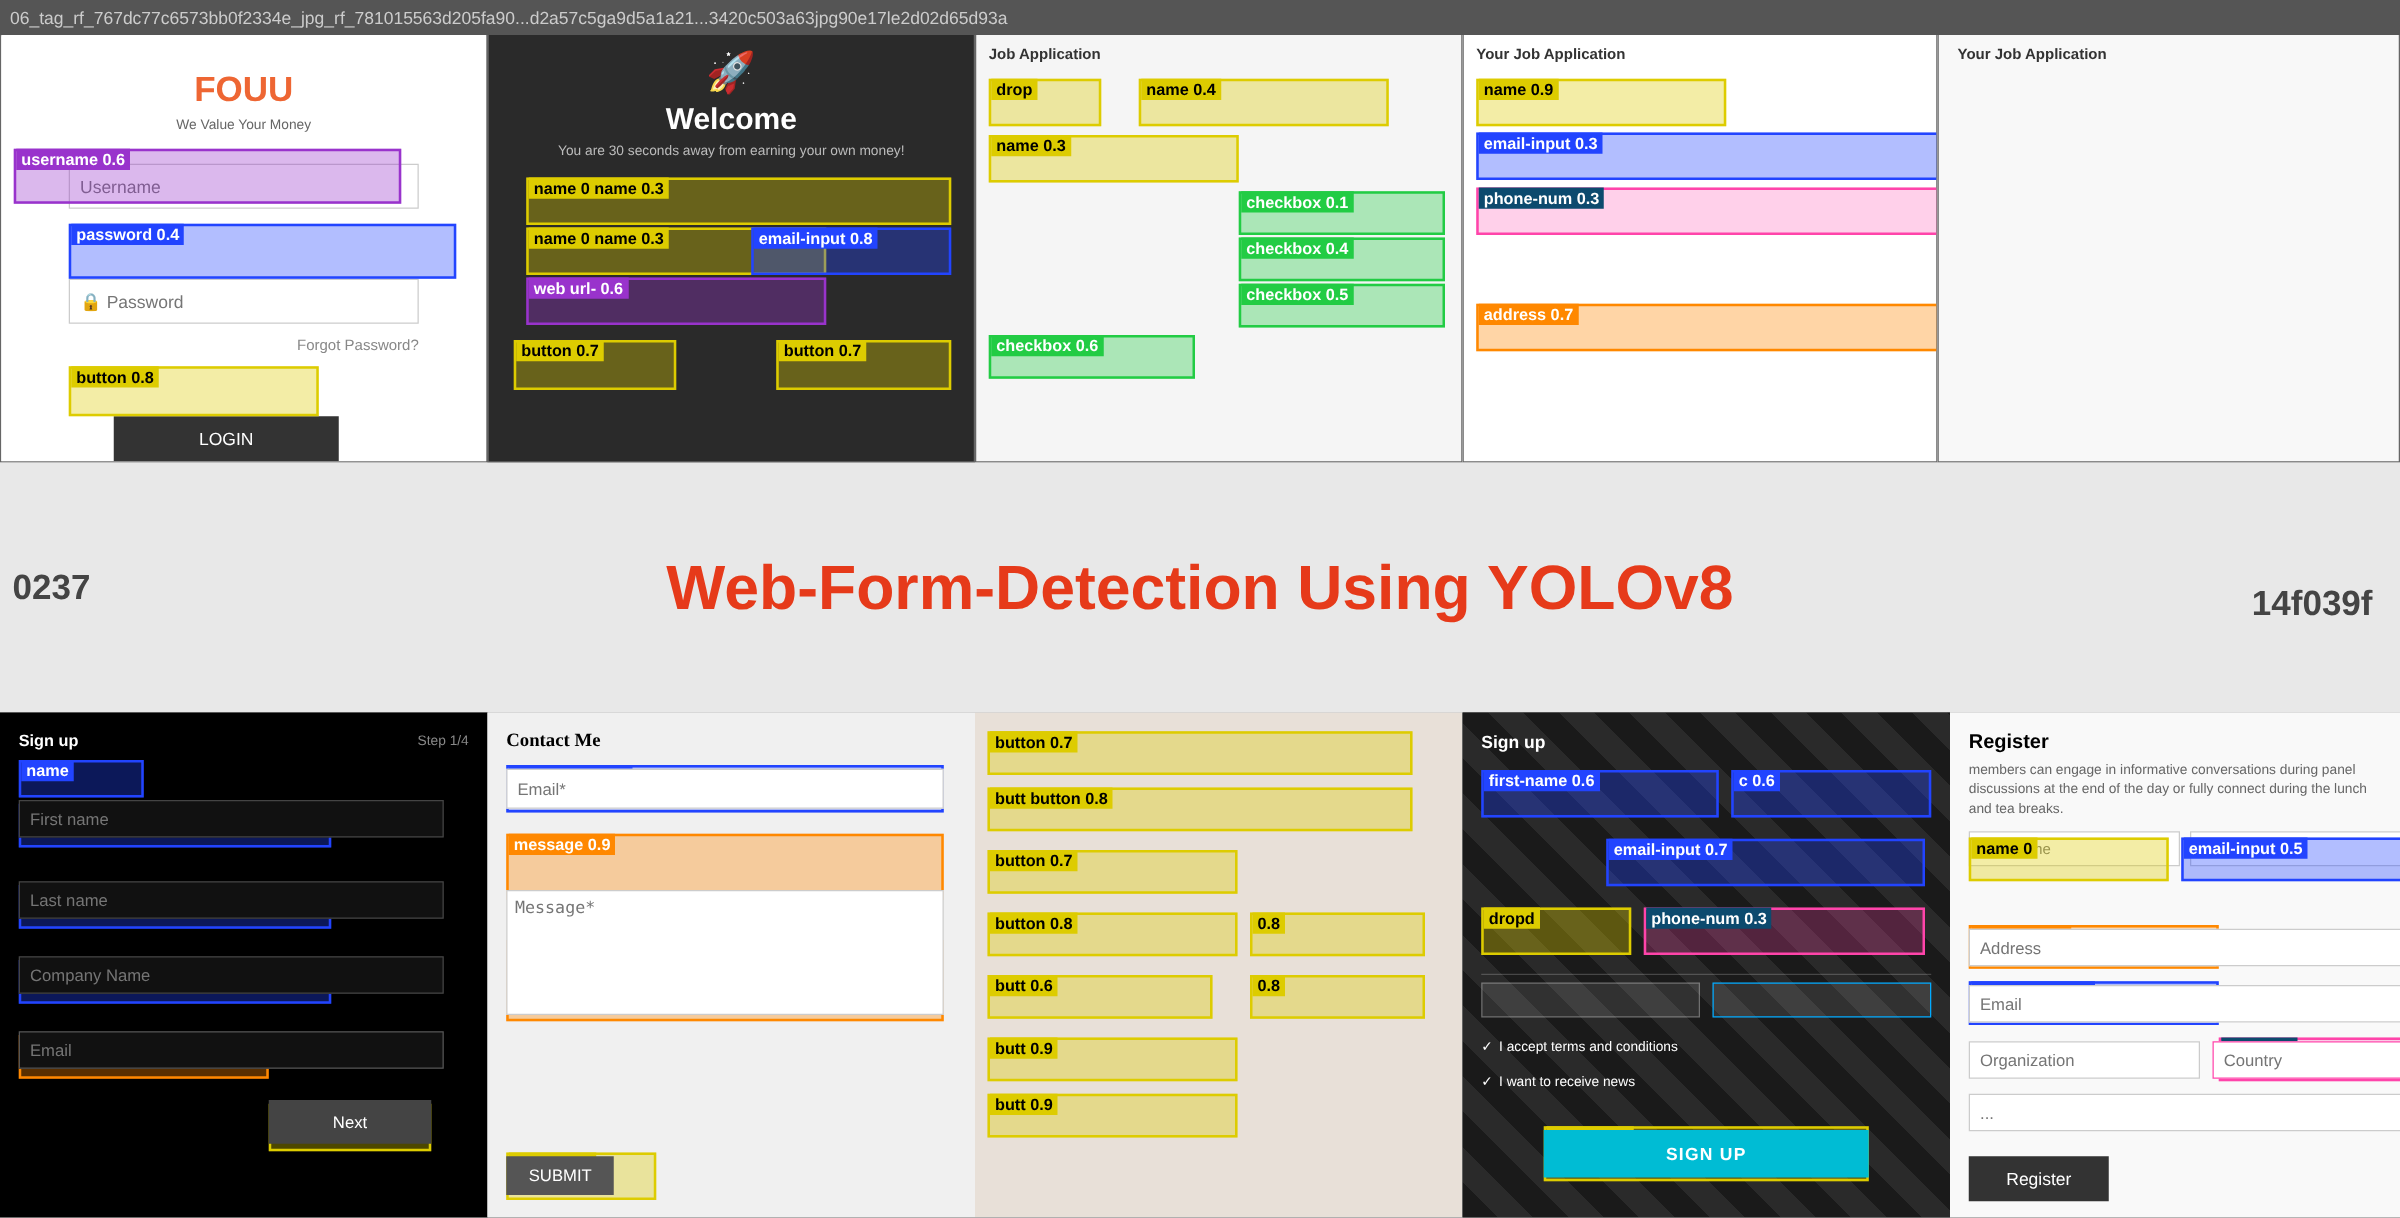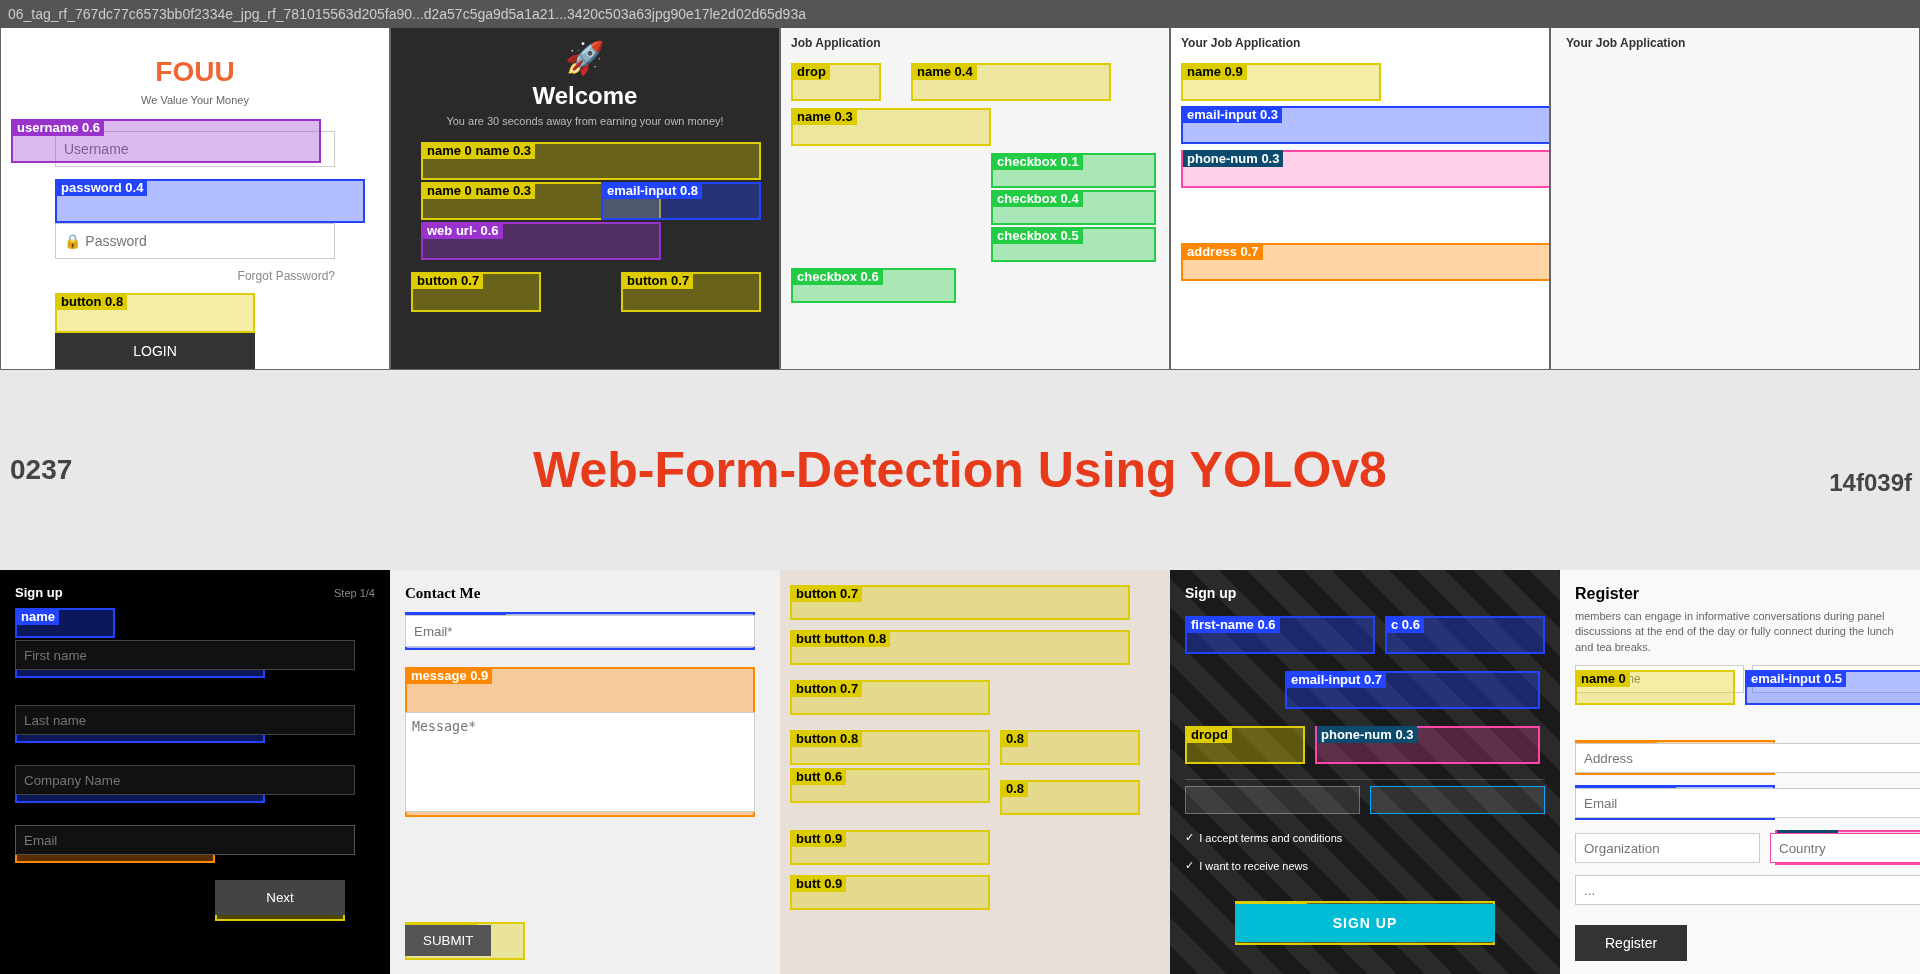--- a/index.html
+++ b/index.html
@@ -162,22 +162,22 @@
 
     .mid-left-num {
       position: absolute;
       left: 10px;
       font-size: 28px;
       color: #444;
       font-weight: bold;
     }
     .mid-right-num {
       position: absolute;
-      right: 8px;
-      font-size: 24px;
+      right: 22px;
+      font-size: 28px;
       color: #444;
       font-weight: bold;
       margin-top: 26px;
     }
 
     
     .bottom-strip {
       width: 100%;
       height: 404px;
       display: flex;
@@ -227,21 +227,21 @@
         <div class="det-box blue" style="position:relative;width:310px;height:44px;margin-top:2px;">
           <span class="label">password 0.4</span>
         </div>
         <input class="p1-input" type="password" placeholder="🔒 Password" style="">
         <div class="p1-forgot">Forgot Password?</div>
         
         <div style="position:relative;">
           <div class="det-box yellow" style="position:relative;width:200px;height:40px;">
             <span class="label">button 0.8</span>
           </div>
-          <button class="p1-btn" style="width:200px;">LOGIN</button>
+          <button class="p1-btn" style="width:180px;margin-left:36px;">LOGIN</button>
         </div>
       </div>
     </div>
   </div>
 
   <div class="thumb-panel thumb-panel-2">
     <div style="padding:38px 20px 10px 20px;color:#fff;">
       <div style="text-align:center;margin-bottom:15px;">
         <div style="font-size:32px;color:#fff;margin-bottom:5px;">🚀</div>
         <div style="font-size:24px;font-weight:bold;color:#fff;">Welcome</div>
@@ -403,21 +403,21 @@
         </div>
         <div class="det-box yellow" style="top:100px;left:0px;width:200px;height:35px;">
           <span class="label">button 0.7</span>
         </div>
         <div class="det-box yellow" style="top:150px;left:0px;width:200px;height:35px;">
           <span class="label">button 0.8</span>
         </div>
         <div class="det-box yellow" style="top:150px;left:210px;width:140px;height:35px;">
           <span class="label">0.8</span>
         </div>
-        <div class="det-box yellow" style="top:188px;left:0px;width:200px;height:35px;">
+        <div class="det-box yellow" style="top:200px;left:0px;width:180px;height:35px;">
           <span class="label">butt 0.6</span>
         </div>
         <div class="det-box yellow" style="top:200px;left:210px;width:140px;height:35px;">
           <span class="label">0.8</span>
         </div>
         <div class="det-box yellow" style="top:250px;left:0px;width:200px;height:35px;">
           <span class="label">butt 0.9</span>
         </div>
         <div class="det-box yellow" style="top:295px;left:0px;width:200px;height:35px;">
           <span class="label">butt 0.9</span>

